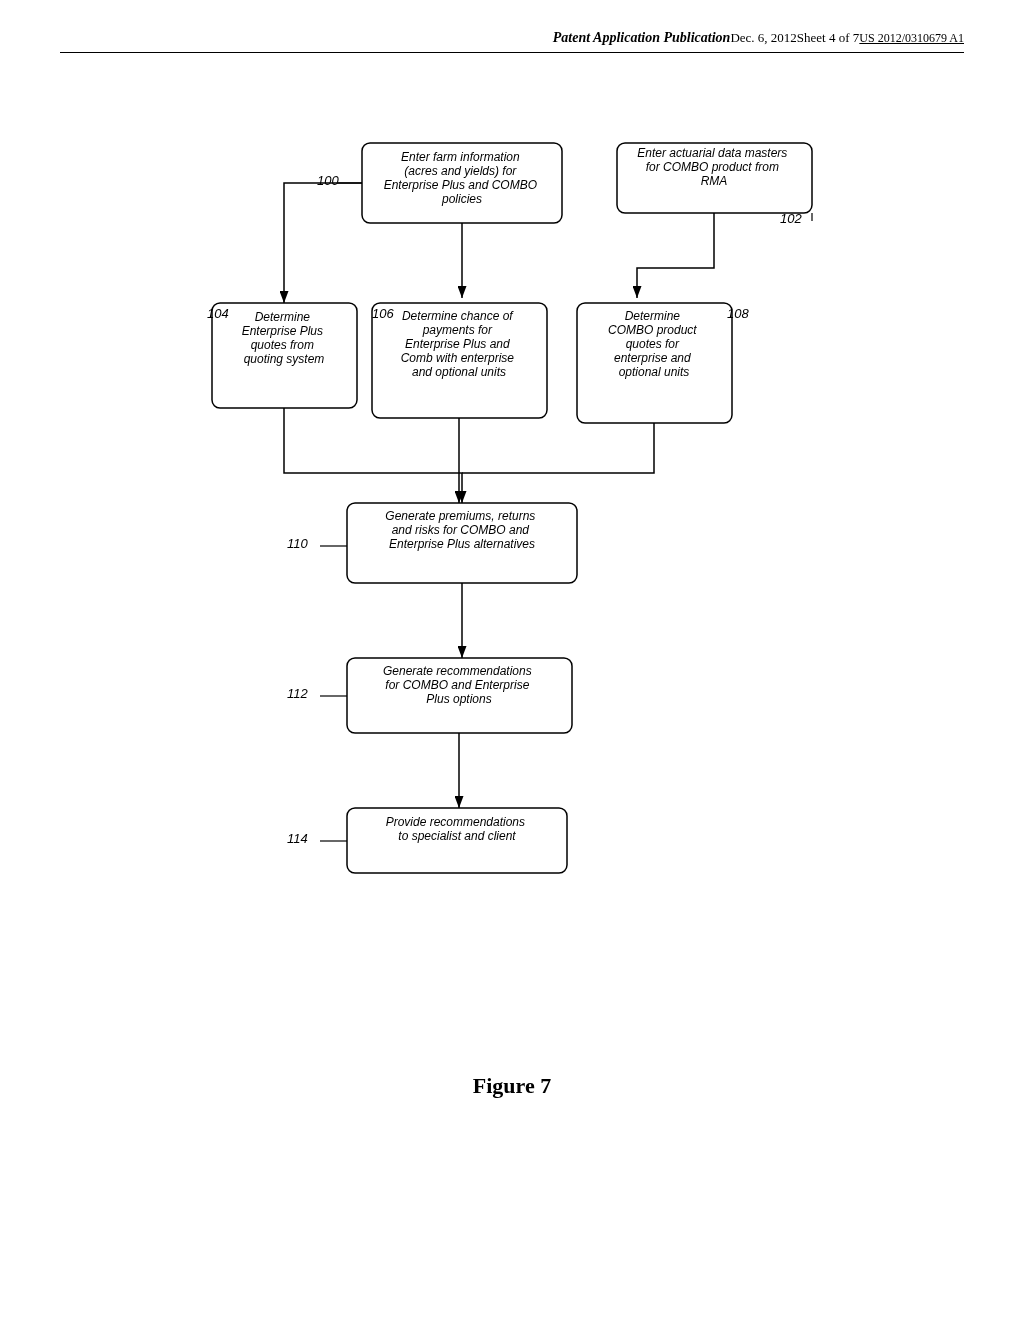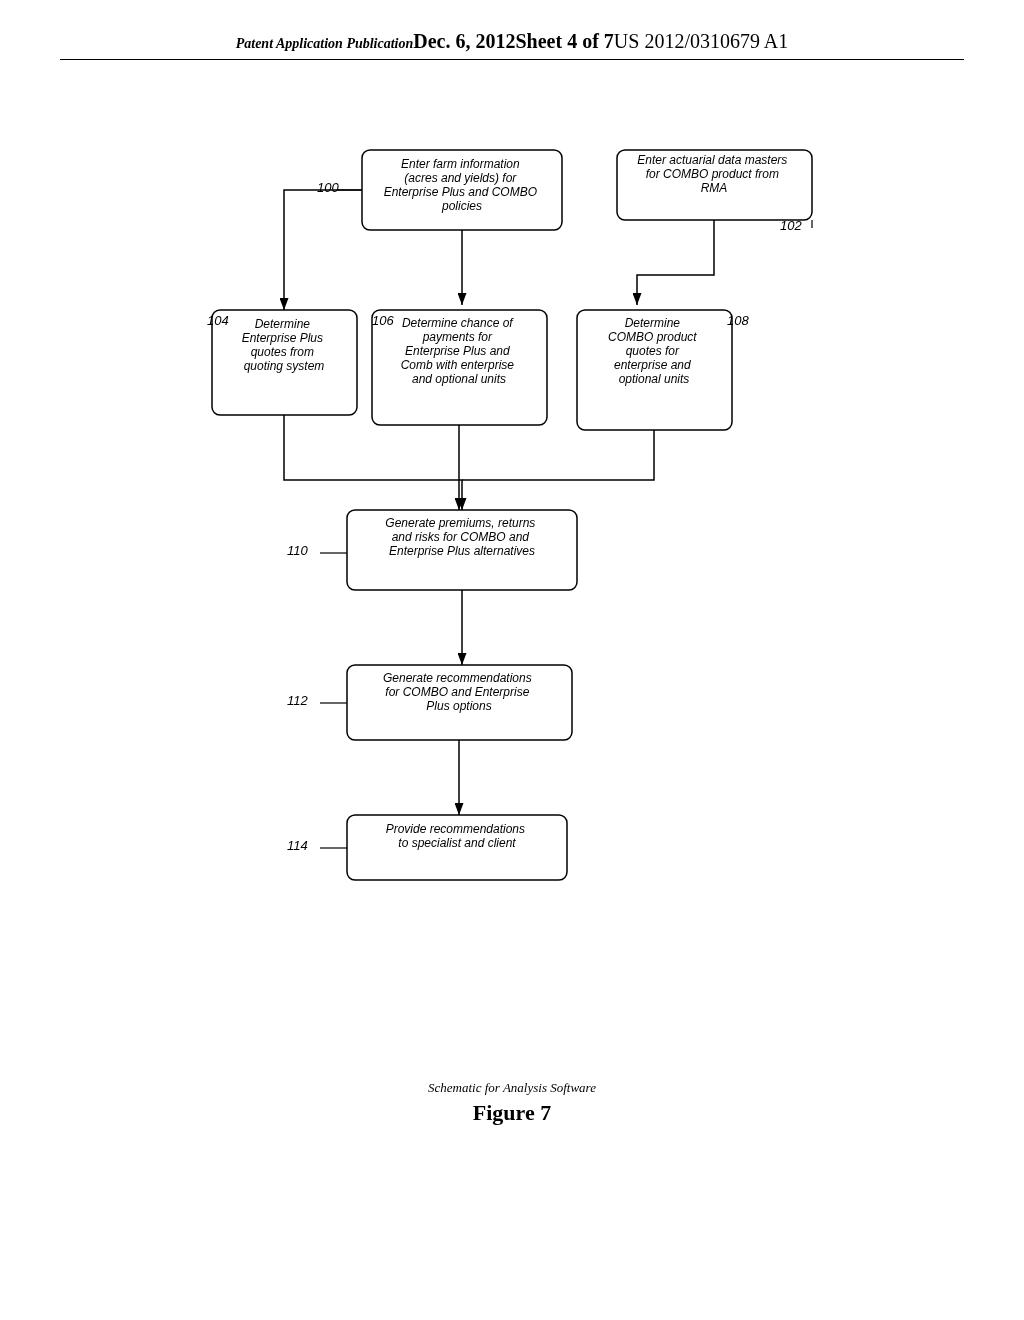--- a/index.html
+++ b/index.html
@@ -17,40 +17,40 @@
       width: 1024px;
       min-height: 1320px;
       background: #fff;
       padding: 30px 60px;
       position: relative;
     }
 
     
     .header {
       display: flex;
-      justify-content: center;
+      justify-content: flex-end;
       align-items: baseline;
       border-bottom: 1px solid #000;
       padding-bottom: 6px;
       margin-bottom: 10px;
     }
 
     .header-left {
       font-size: 14px;
       font-style: italic;
       font-weight: bold;
     }
 
     .header-center {
-      font-size: 20px;
-      font-weight: bold;
+      font-size: 13px;
     }
 
     .header-right {
-      font-size: 20px;
+      font-size: 12px;
+      text-decoration: underline;
     }
 
     
     .diagram {
       position: relative;
       width: 100%;
       margin-top: 60px;
       font-style: italic;
     }
 
@@ -193,17 +193,16 @@
         <tspan x="295" dy="14">to specialist and client</tspan>
       </text>
 
       <text x="125" y="730" font-family="Arial, sans-serif" font-size="13" fill="#000">114</text>
       <line x1="158" y1="728" x2="185" y2="728" stroke="#000" stroke-width="1.2"></line>
 
     </svg>
   </div>
 
   <div class="caption-area">
-    <div class="caption-sub">Schematic for Analysis Software</div>
     <div class="caption-main">Figure 7</div>
   </div>
 
 </div>
 
 </body></html>

